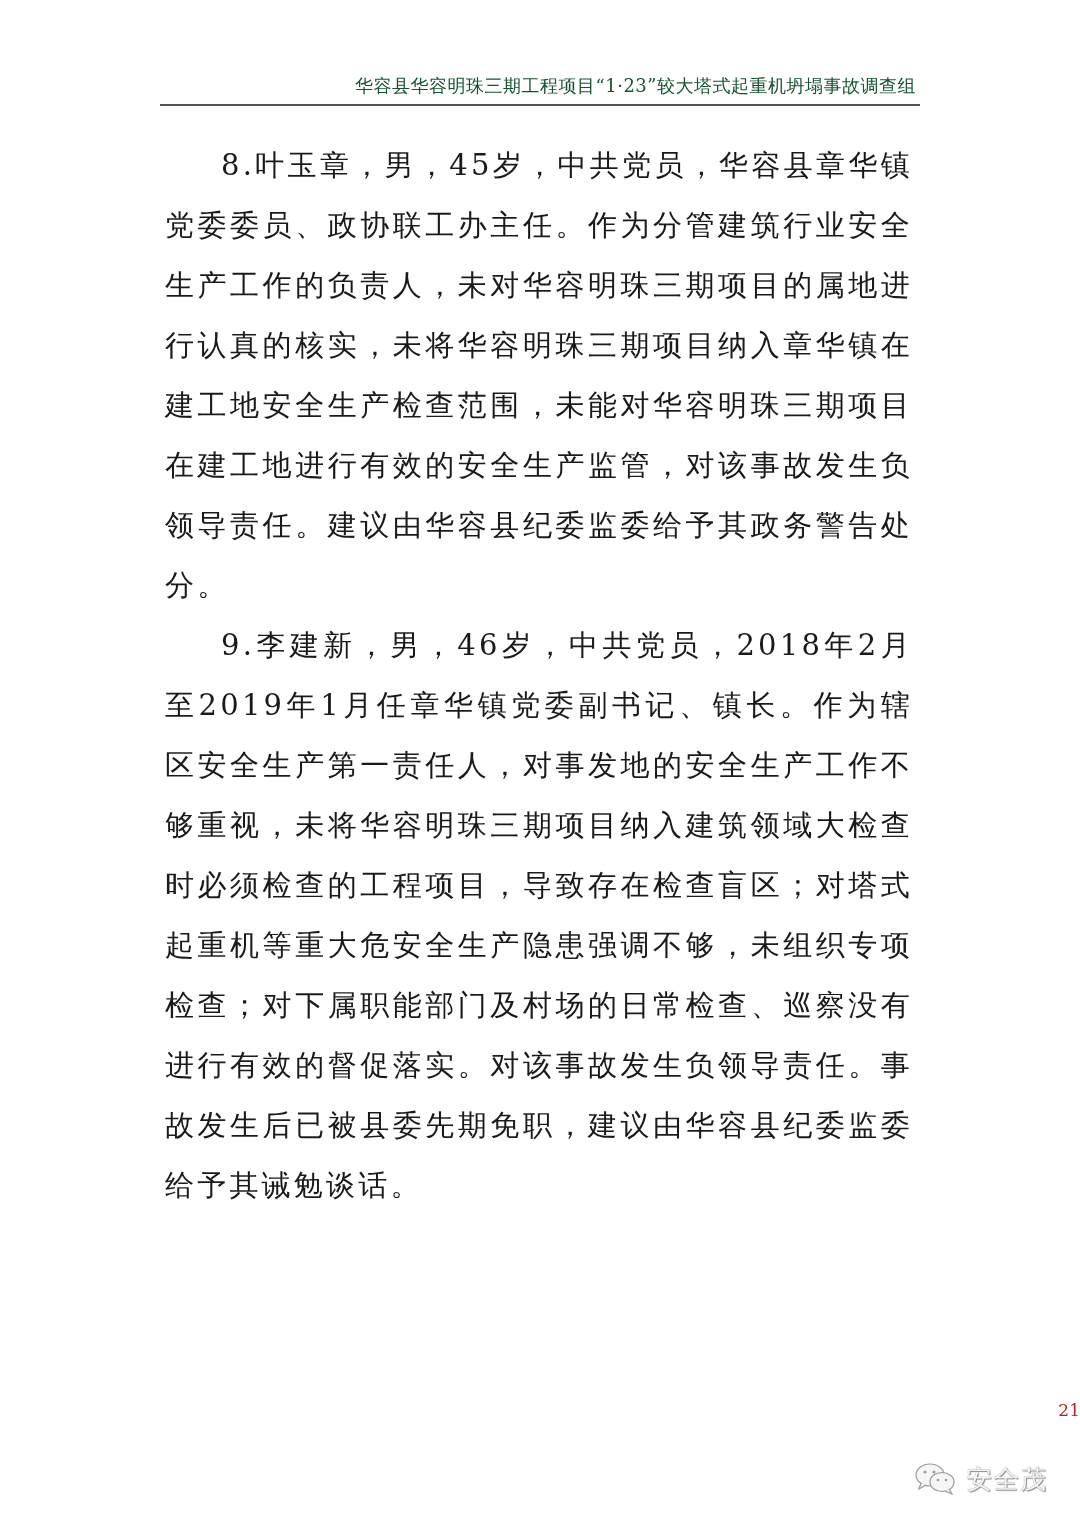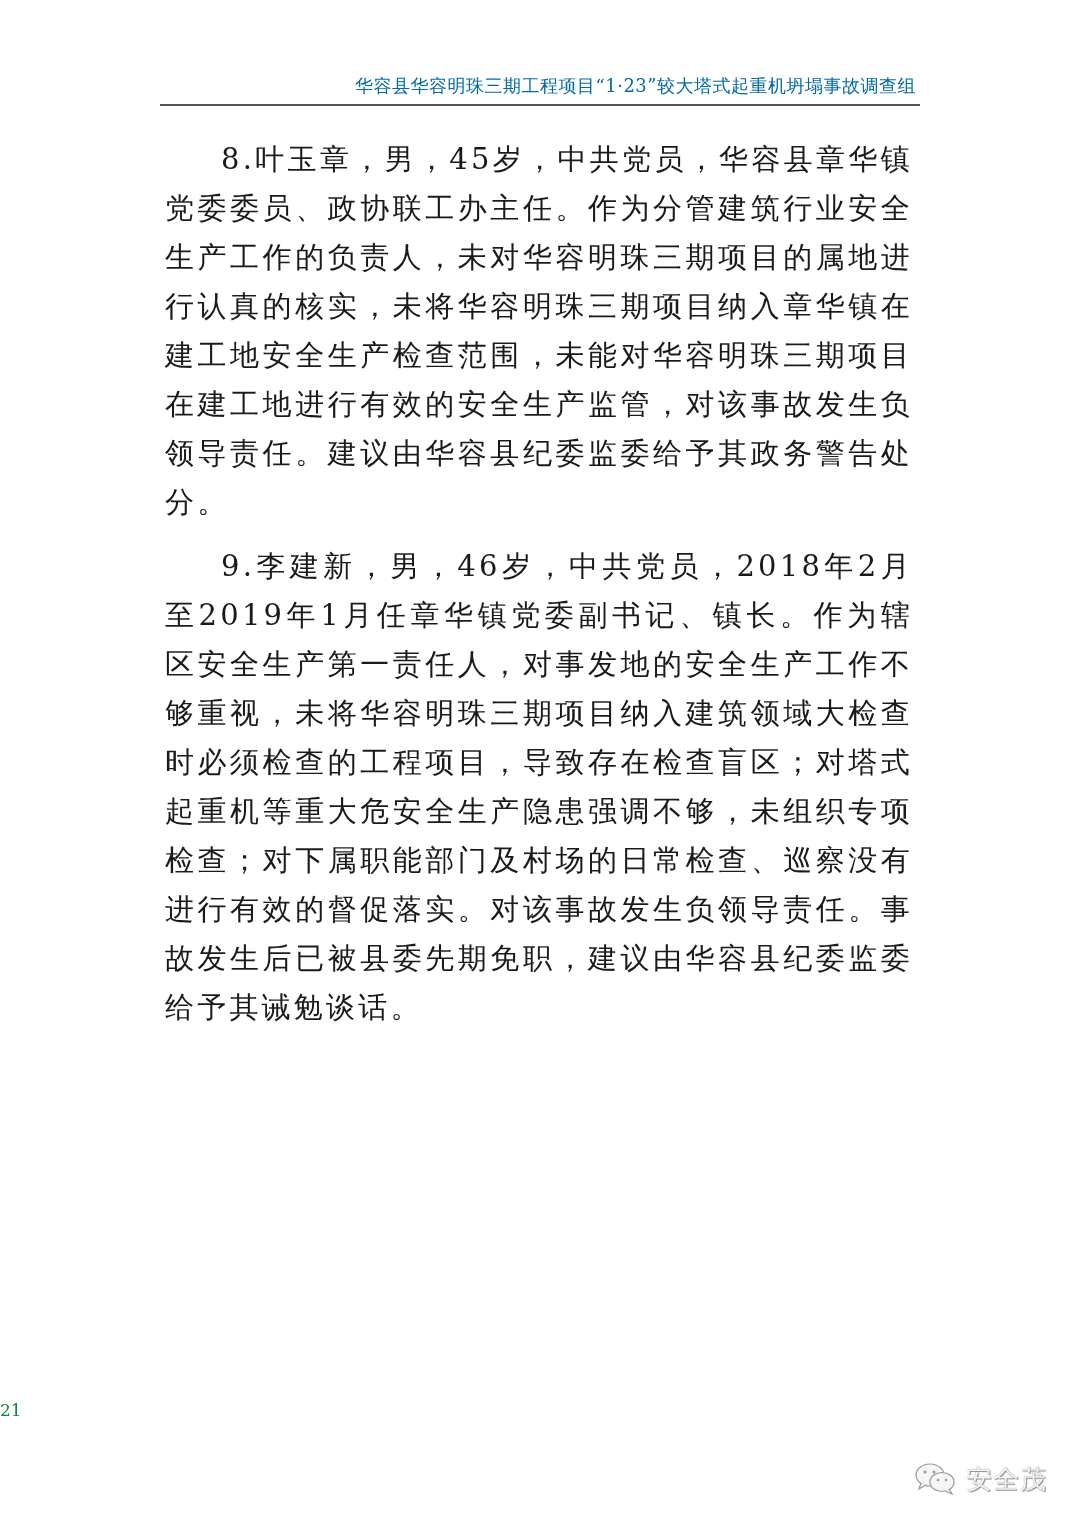--- a/index.html
+++ b/index.html
@@ -7,36 +7,36 @@
       width: 1080px; height: 1527px; position: relative; overflow: hidden;
       font-family: "DejaVu Serif", "Liberation Serif", serif;
       color: #1a1a1a;
     }
     .page-header {
       position: absolute; left: 160px; top: 70px; width: 760px; height: 34px;
       border-bottom: 2px solid #555;
     }
     .page-header-title {
       position: absolute; right: 4px; top: 4px;
-      font-size: 18px; letter-spacing: 0.5px; color: #0369a1;
+      font-size: 18px; letter-spacing: 0.5px; color: #14532d;
       white-space: nowrap;
     }
     .body-text {
       position: absolute; left: 165px; top: 135px; width: 748px;
     }
     .para {
-      margin: 0; font-size: 29px; line-height: 49px;
+      margin: 0; font-size: 29px; line-height: 60px;
       text-align: justify; text-align-last: left;
       letter-spacing: 3.2px;
     }
-    .para + .para { margin-top: 15px; }
+    .para + .para { }
     .para .indent { display: inline-block; width: 56px; }
     .page-number {
       position: absolute; left: 0; width: 1080px; top: 1400px;
-      text-align: left; font-size: 17px; color: #15803d;
+      text-align: right; font-size: 17px; color: #b91c1c;
     }
     .watermark {
       position: absolute; left: 914px; top: 1462px; height: 34px;
       display: flex; align-items: center; gap: 8px; opacity: 0.85;
     }
     .watermark-text {
       font-family: "DejaVu Sans", "Liberation Sans", sans-serif;
       font-size: 26px; color: #f3f3f3;
       text-shadow: 0 0 1px #666, 1px 1px 1px #777;
       letter-spacing: 1px;

